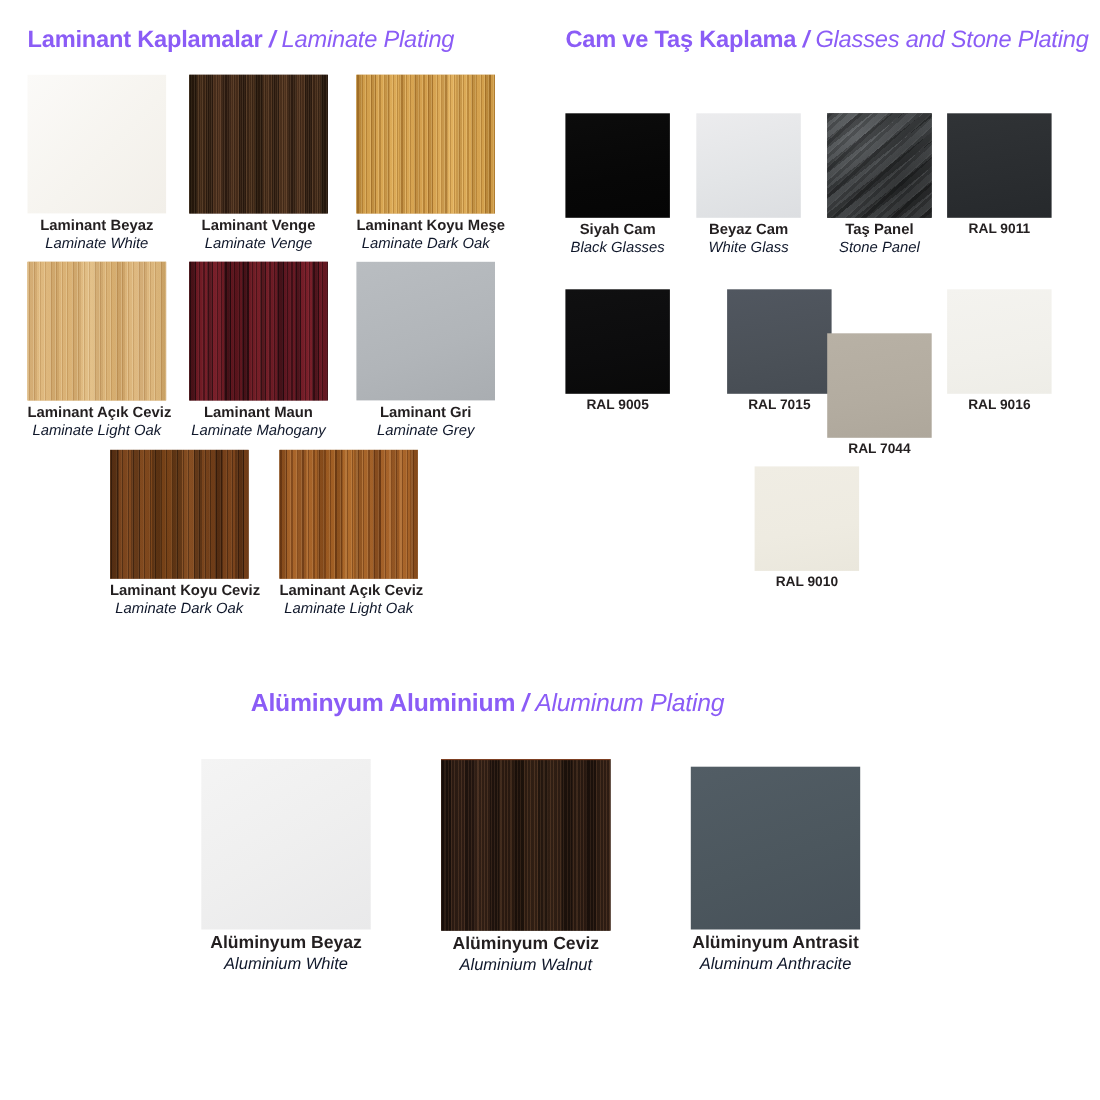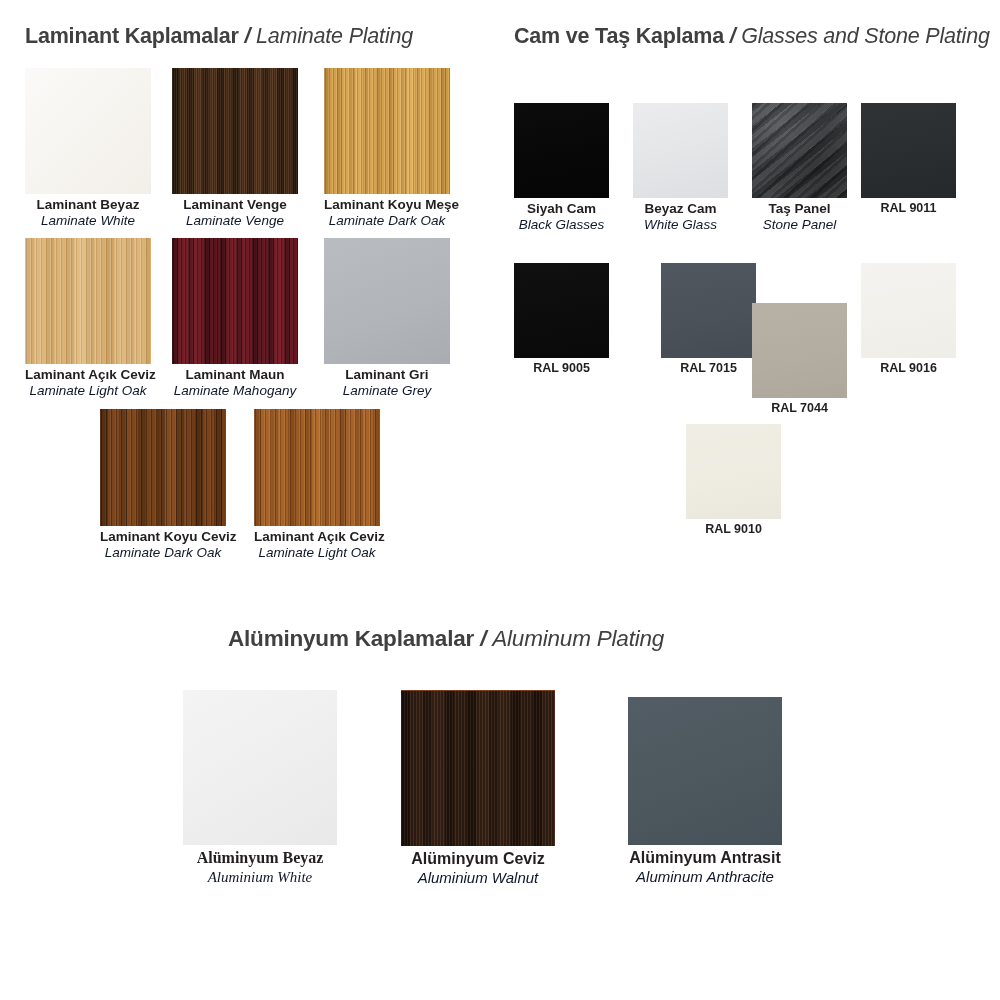--- a/index.html
+++ b/index.html
@@ -12,21 +12,21 @@
     position:relative;
   }
   .page{position:absolute;inset:0;}
 
   
   .section-title{
     position:absolute;
     font-size:21.5px;
     letter-spacing:-0.2px;
     white-space:nowrap;
-    color:#404040;
+    color:#8b5cf6;
   }
   .section-title .tr{font-weight:bold;}
   .section-title .sep{font-weight:bold;font-style:italic;}
   .section-title .en{font-style:italic;font-weight:400;}
 
   #title-laminate{left:25px;top:24px;}
   #title-glass{left:514px;top:24px;}
   #title-aluminum{left:228px;top:626px;font-size:22.5px;}
 
   
@@ -212,26 +212,26 @@
 
   <div class="swatch-cell ral" style="left:686px;top:424px;width:95px;">
     <div class="swatch t-plain-ral9010" style="height:95px;"></div>
     <div class="labels">
       <span class="lbl-tr">RAL 9010</span>
 
     </div>
   </div>
 
   <div class="section-title" id="title-aluminum">
-    <span class="tr">Alüminyum Kaplamalar</span>
+    <span class="tr">Alüminyum Aluminium</span>
     <span class="sep">/</span>
     <span class="en">Aluminum Plating</span>
   </div>
 
-  <div class="swatch-cell big" style="left:183px;top:690px;width:154px;font-family:Liberation Serif, serif;">
+  <div class="swatch-cell big" style="left:183px;top:690px;width:154px;">
     <div class="swatch t-plain-alu-white" style="height:155px;"></div>
     <div class="labels">
       <span class="lbl-tr">Alüminyum Beyaz</span>
       <span class="lbl-en">Aluminium White</span>
     </div>
   </div>
 
   <div class="swatch-cell big" style="left:401px;top:690px;width:154px;">
     <div class="swatch t-wood-alu-walnut" style="height:155px;"></div>
     <div class="labels">

